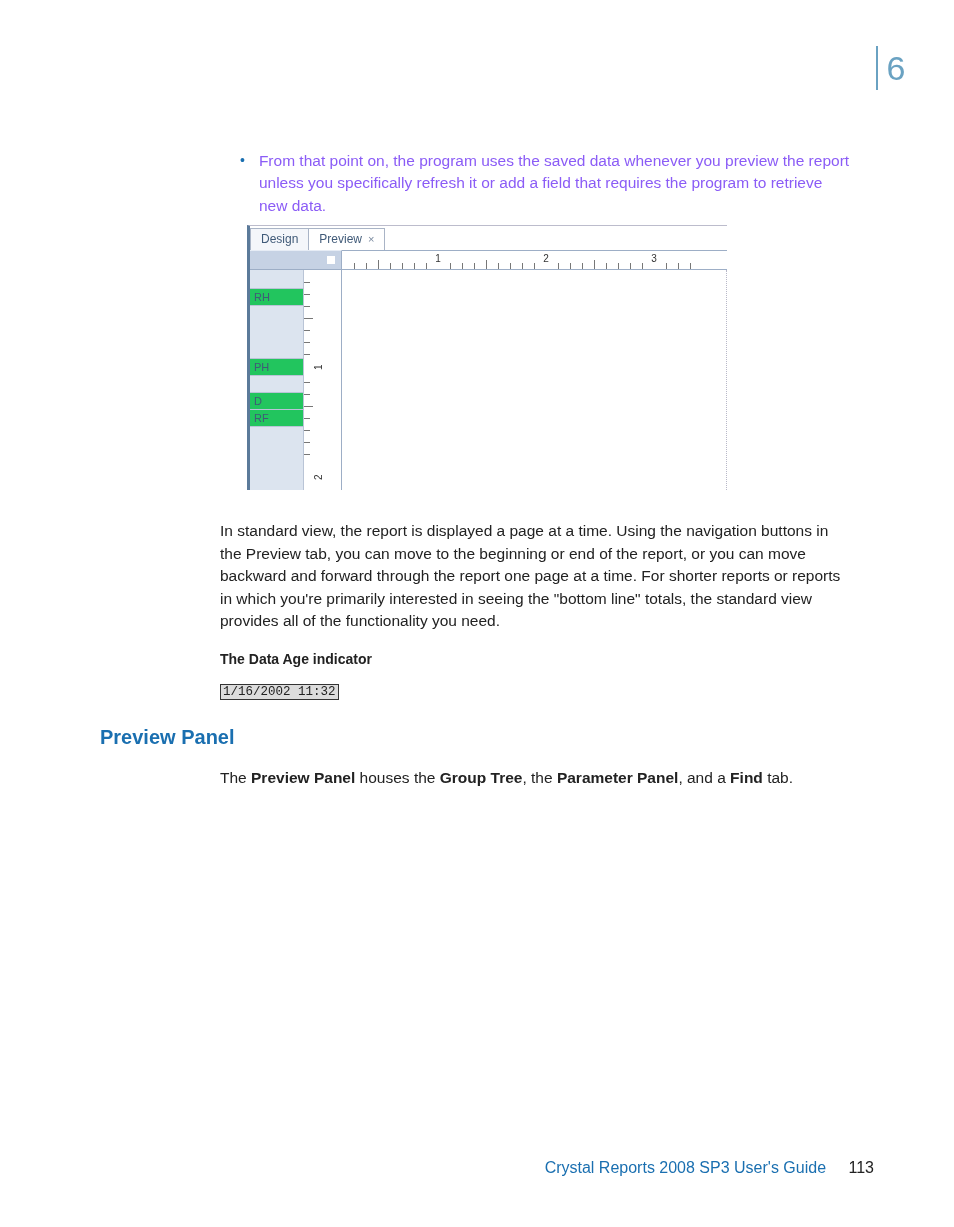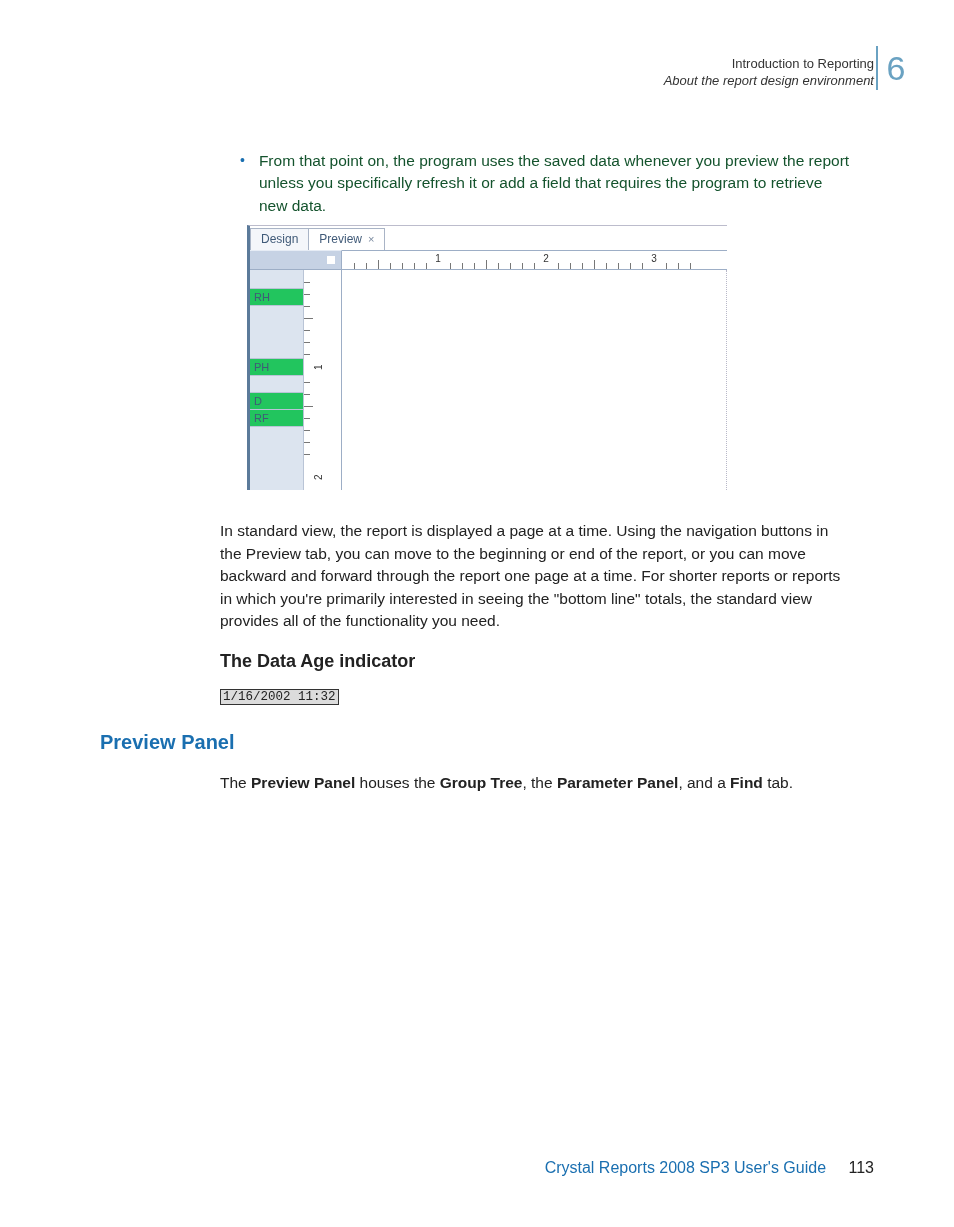--- a/index.html
+++ b/index.html
@@ -6,21 +6,21 @@
   html, body { width: 954px; height: 1227px; background: #fff; font-family: Arial, Helvetica, sans-serif; color: #222; }
   .page { position: relative; width: 954px; height: 1227px; padding: 60px 80px 50px 100px; }
   .header { position: absolute; top: 56px; right: 80px; text-align: right; }
   .header-line1 { font-size: 13px; color: #333; }
   .header-line2 { font-size: 13px; font-style: italic; color: #333; margin-top: 2px; display:inline-block; }
   .chapter-box { position: absolute; top: 46px; right: 40px; width: 38px; height: 44px; border-left: 2px solid #6aa2c2; display:flex; align-items:center; justify-content:center; }
   .chapter-num { font-size: 34px; color: #6aa2c2; font-weight: 400; font-family: Arial, sans-serif; }
   .body-start { margin-top: 90px; }
   .bullet-block { margin-left: 140px; margin-right: 20px; display:flex; }
   .bullet-dot { color: #1a6fb0; font-size: 14px; margin-right: 14px; line-height: 1.45; }
-  .bullet-text { font-size: 15.5px; line-height: 1.45; color: #14532d; }
+  .bullet-text { font-size: 15.5px; line-height: 1.45; color: #8b5cf6; }
   h2.section { color: #1a6fb0; font-size: 20px; font-weight: bold; margin-top: 34px; margin-bottom: 18px; margin-left: 0; font-family: Arial, sans-serif; }
   .figure-wrap { display:flex; justify-content:center; margin: 8px 0 30px 0; align-items: flex-end; }
   .design-figure { width: 480px; border-left: 3px solid #5b7a9a; border-top: 1px solid #bcbccc; }
   .tabs { display:flex; align-items:flex-end; height: 24px; background:#fff; }
   .tab { padding: 3px 10px 4px 10px; font-size: 12px; color:#405a78; border:1px solid #a9b4c6; border-bottom:none; background:#f4f6fa; margin-right:-1px; display:flex; align-items:center; }
   .tab.active { background:#fff; position:relative; z-index:2; }
   .close-x { margin-left:6px; font-size:11px; color:#7a8aa0; }
   .ruler-row { display:flex; height:20px; }
   .corner { width:92px; background:#c6d2e4; border-right:1px solid #9daec6; border-bottom:1px solid #9daec6; border-top:1px solid #e6ecf5; position:relative; }
   .corner::after { content:""; position:absolute; right:6px; top:5px; width:8px; height:8px; background:#fff; }
@@ -31,34 +31,30 @@
   .tick-label { position:absolute; top:2px; font-size:10px; color:#333; transform:translateX(-50%); }
   .canvas-row { display:flex; }
   .section-col { width:54px; background:#dce4ef; border-right:1px solid #b9c4d6; }
   .vruler-col { width:38px; background:#fff; border-right:1px solid #9daec6; position:relative; }
   .vtick { position:absolute; left:0; width:6px; border-top:1px solid #777; }
   .vtick.med { width:9px; }
   .vtick-label { position:absolute; left:14px; font-size:10px; color:#333; transform: translateY(-50%) rotate(-90deg); transform-origin:left center; }
   .canvas { flex:1; background:#fff; border-right:1px dotted #b8b8c8; }
   .sec-label { font-size:11px; color:#405a78; background:#22c55e; padding:2px 4px; border-top:1px solid #b9c4d6; border-bottom:1px solid #b9c4d6; }
   .para { font-size: 15.5px; line-height: 1.45; color:#222; margin-left:120px; margin-right:20px; margin-bottom:18px; }
-  .sub-h { font-size:18px; font-weight:bold; margin-left:120px; margin-bottom:14px; margin-top:6px; }
+  .sub-h { font-size:14px; font-weight:bold; margin-left:120px; margin-bottom:14px; margin-top:6px; }
   .timestamp-box { display:inline-block; border:1px solid #333; background:#dcdcdc; font-family: "Courier New", monospace; font-size:12.5px; padding:0 2px; margin-left:120px; letter-spacing:0; }
   .footer { position:absolute; bottom:50px; right:80px; font-size:16px; color:#1a6fb0; }
   .footer .pg { margin-left:18px; color:#222; }
 </style>
 </head>
 <body>
 
 <div class="page">
 
-  <div class="header">
-    <div class="header-line1">Introduction to Reporting</div>
-    <div class="header-line2">About the report design environment</div>
-  </div>
   <div class="chapter-box">
     <span class="chapter-num">6</span>
   </div>
 
   <div class="body-start">
 
     <div class="bullet-block">
       <span class="bullet-dot">•</span>
       <span class="bullet-text">From that point on, the program uses the saved data whenever you preview the report unless you specifically refresh it or add a field that requires the program to retrieve new data.</span>
     </div>

